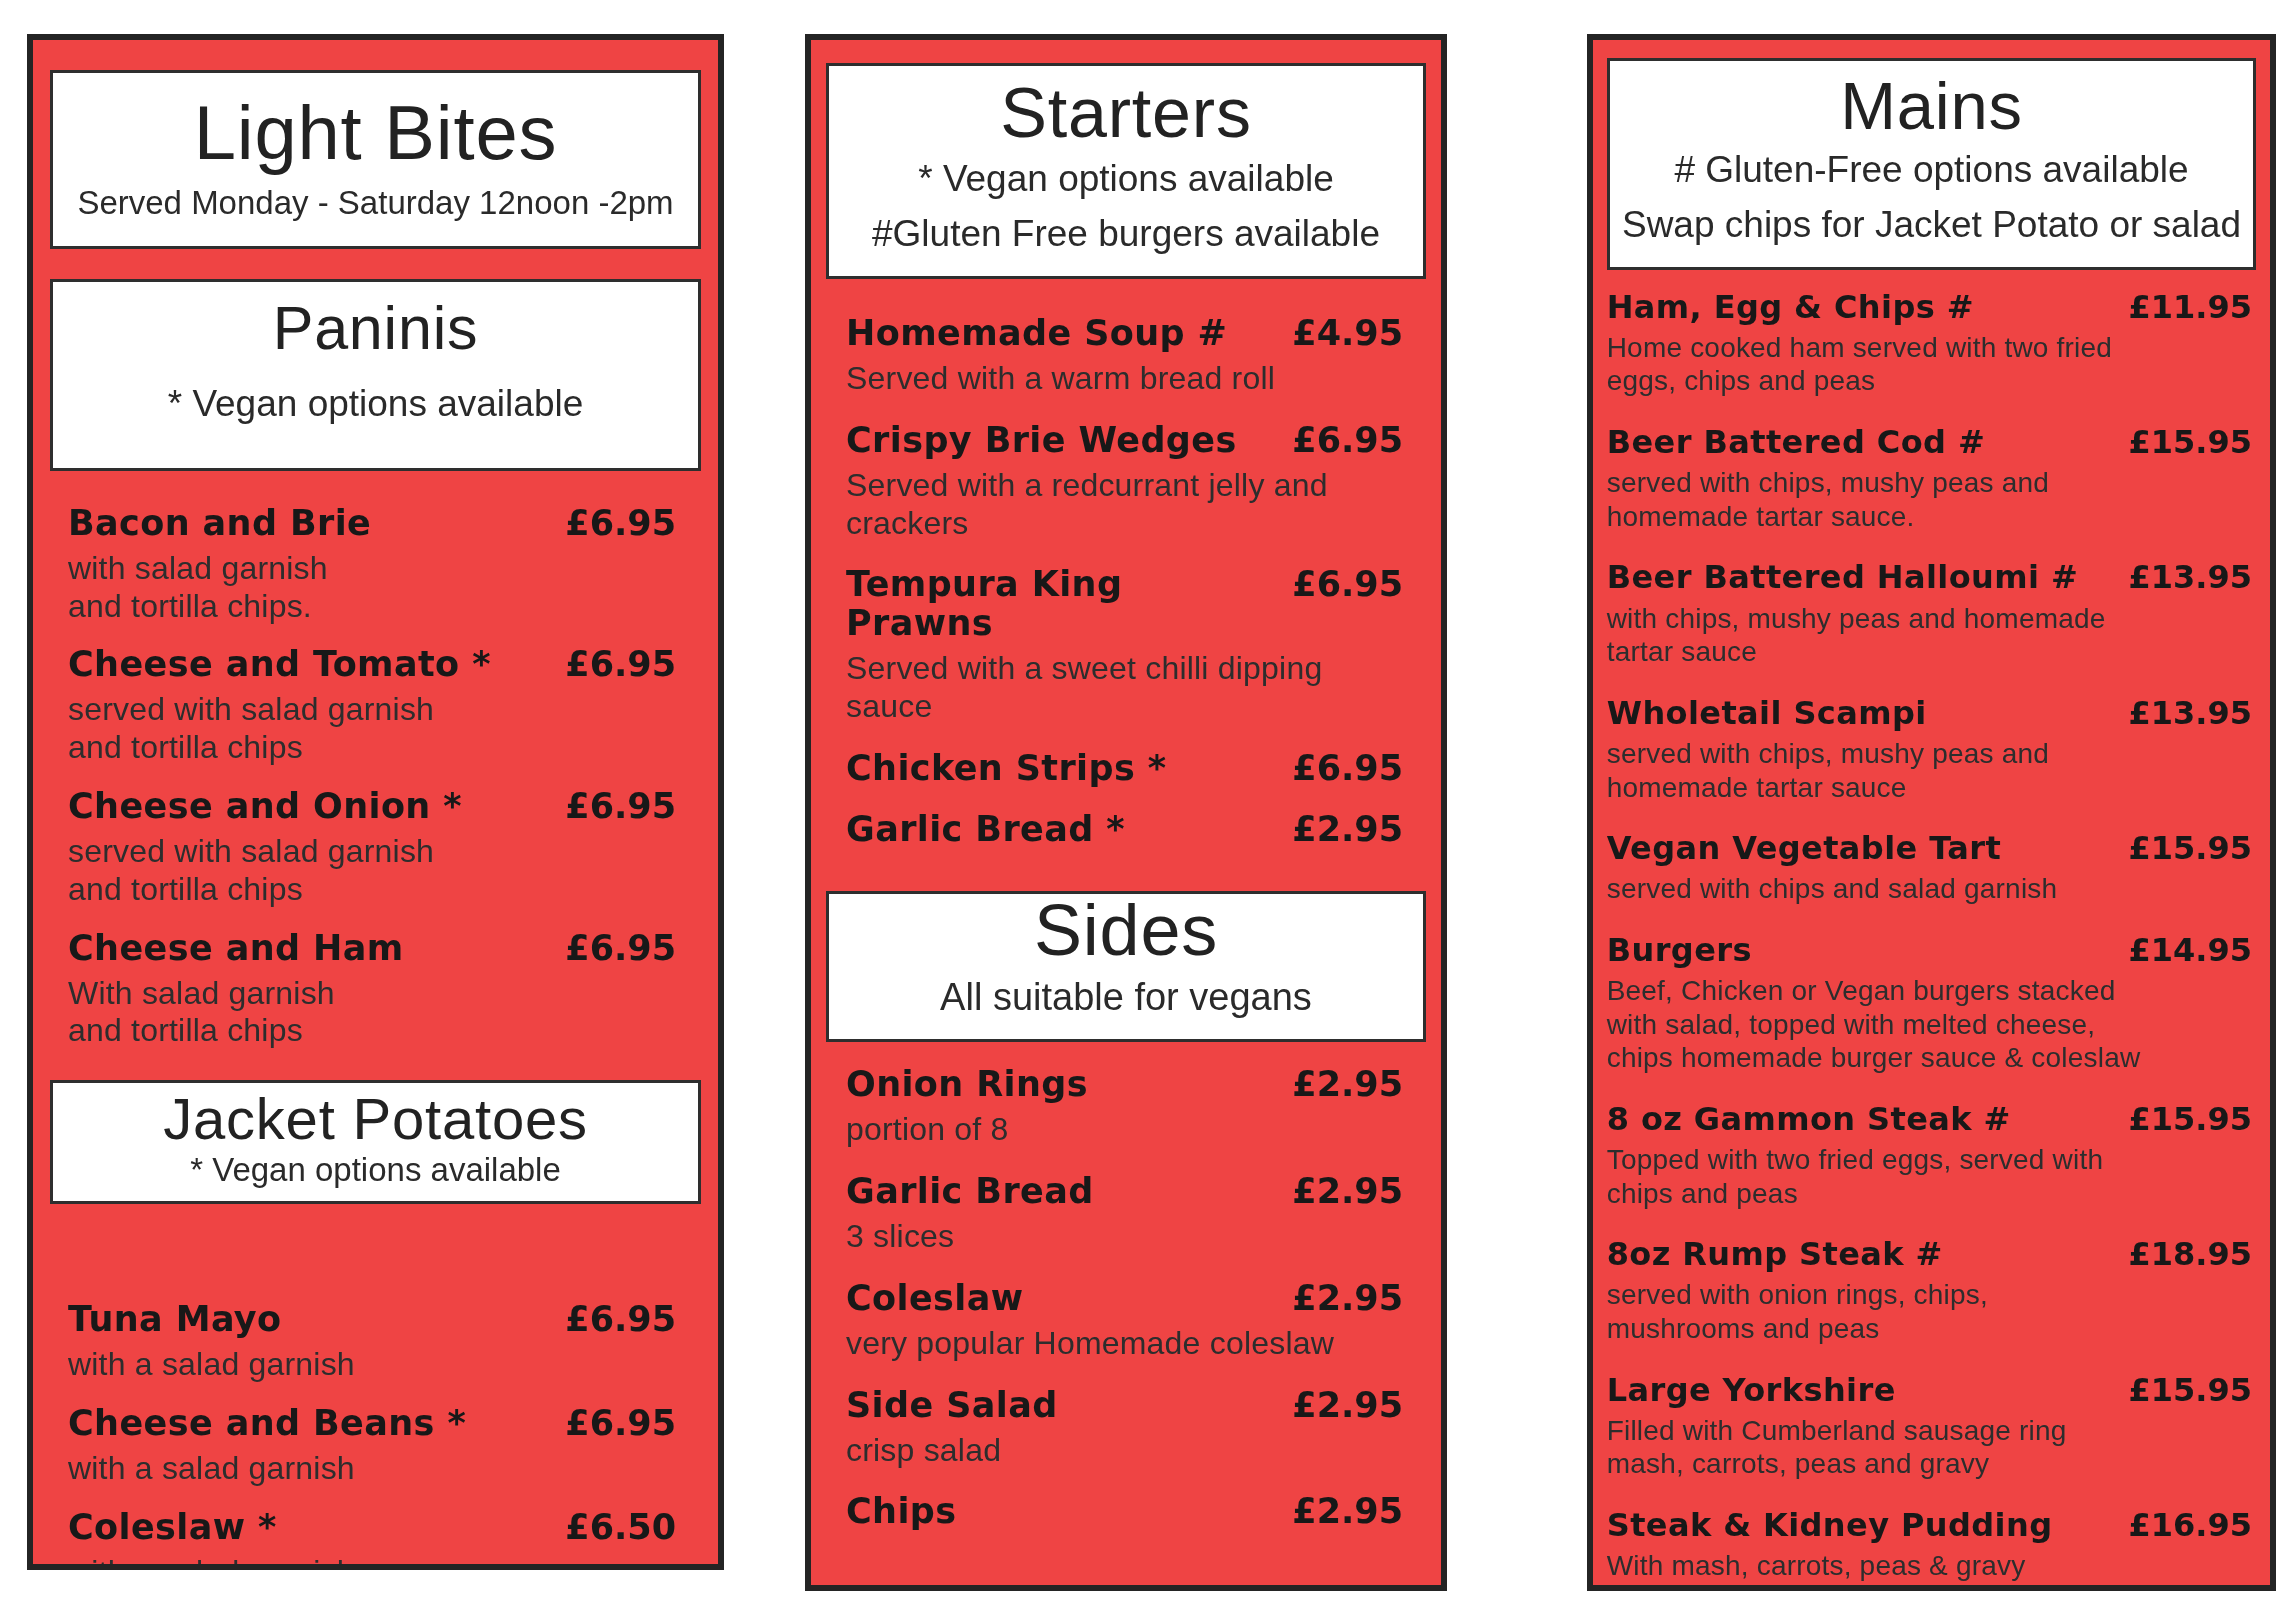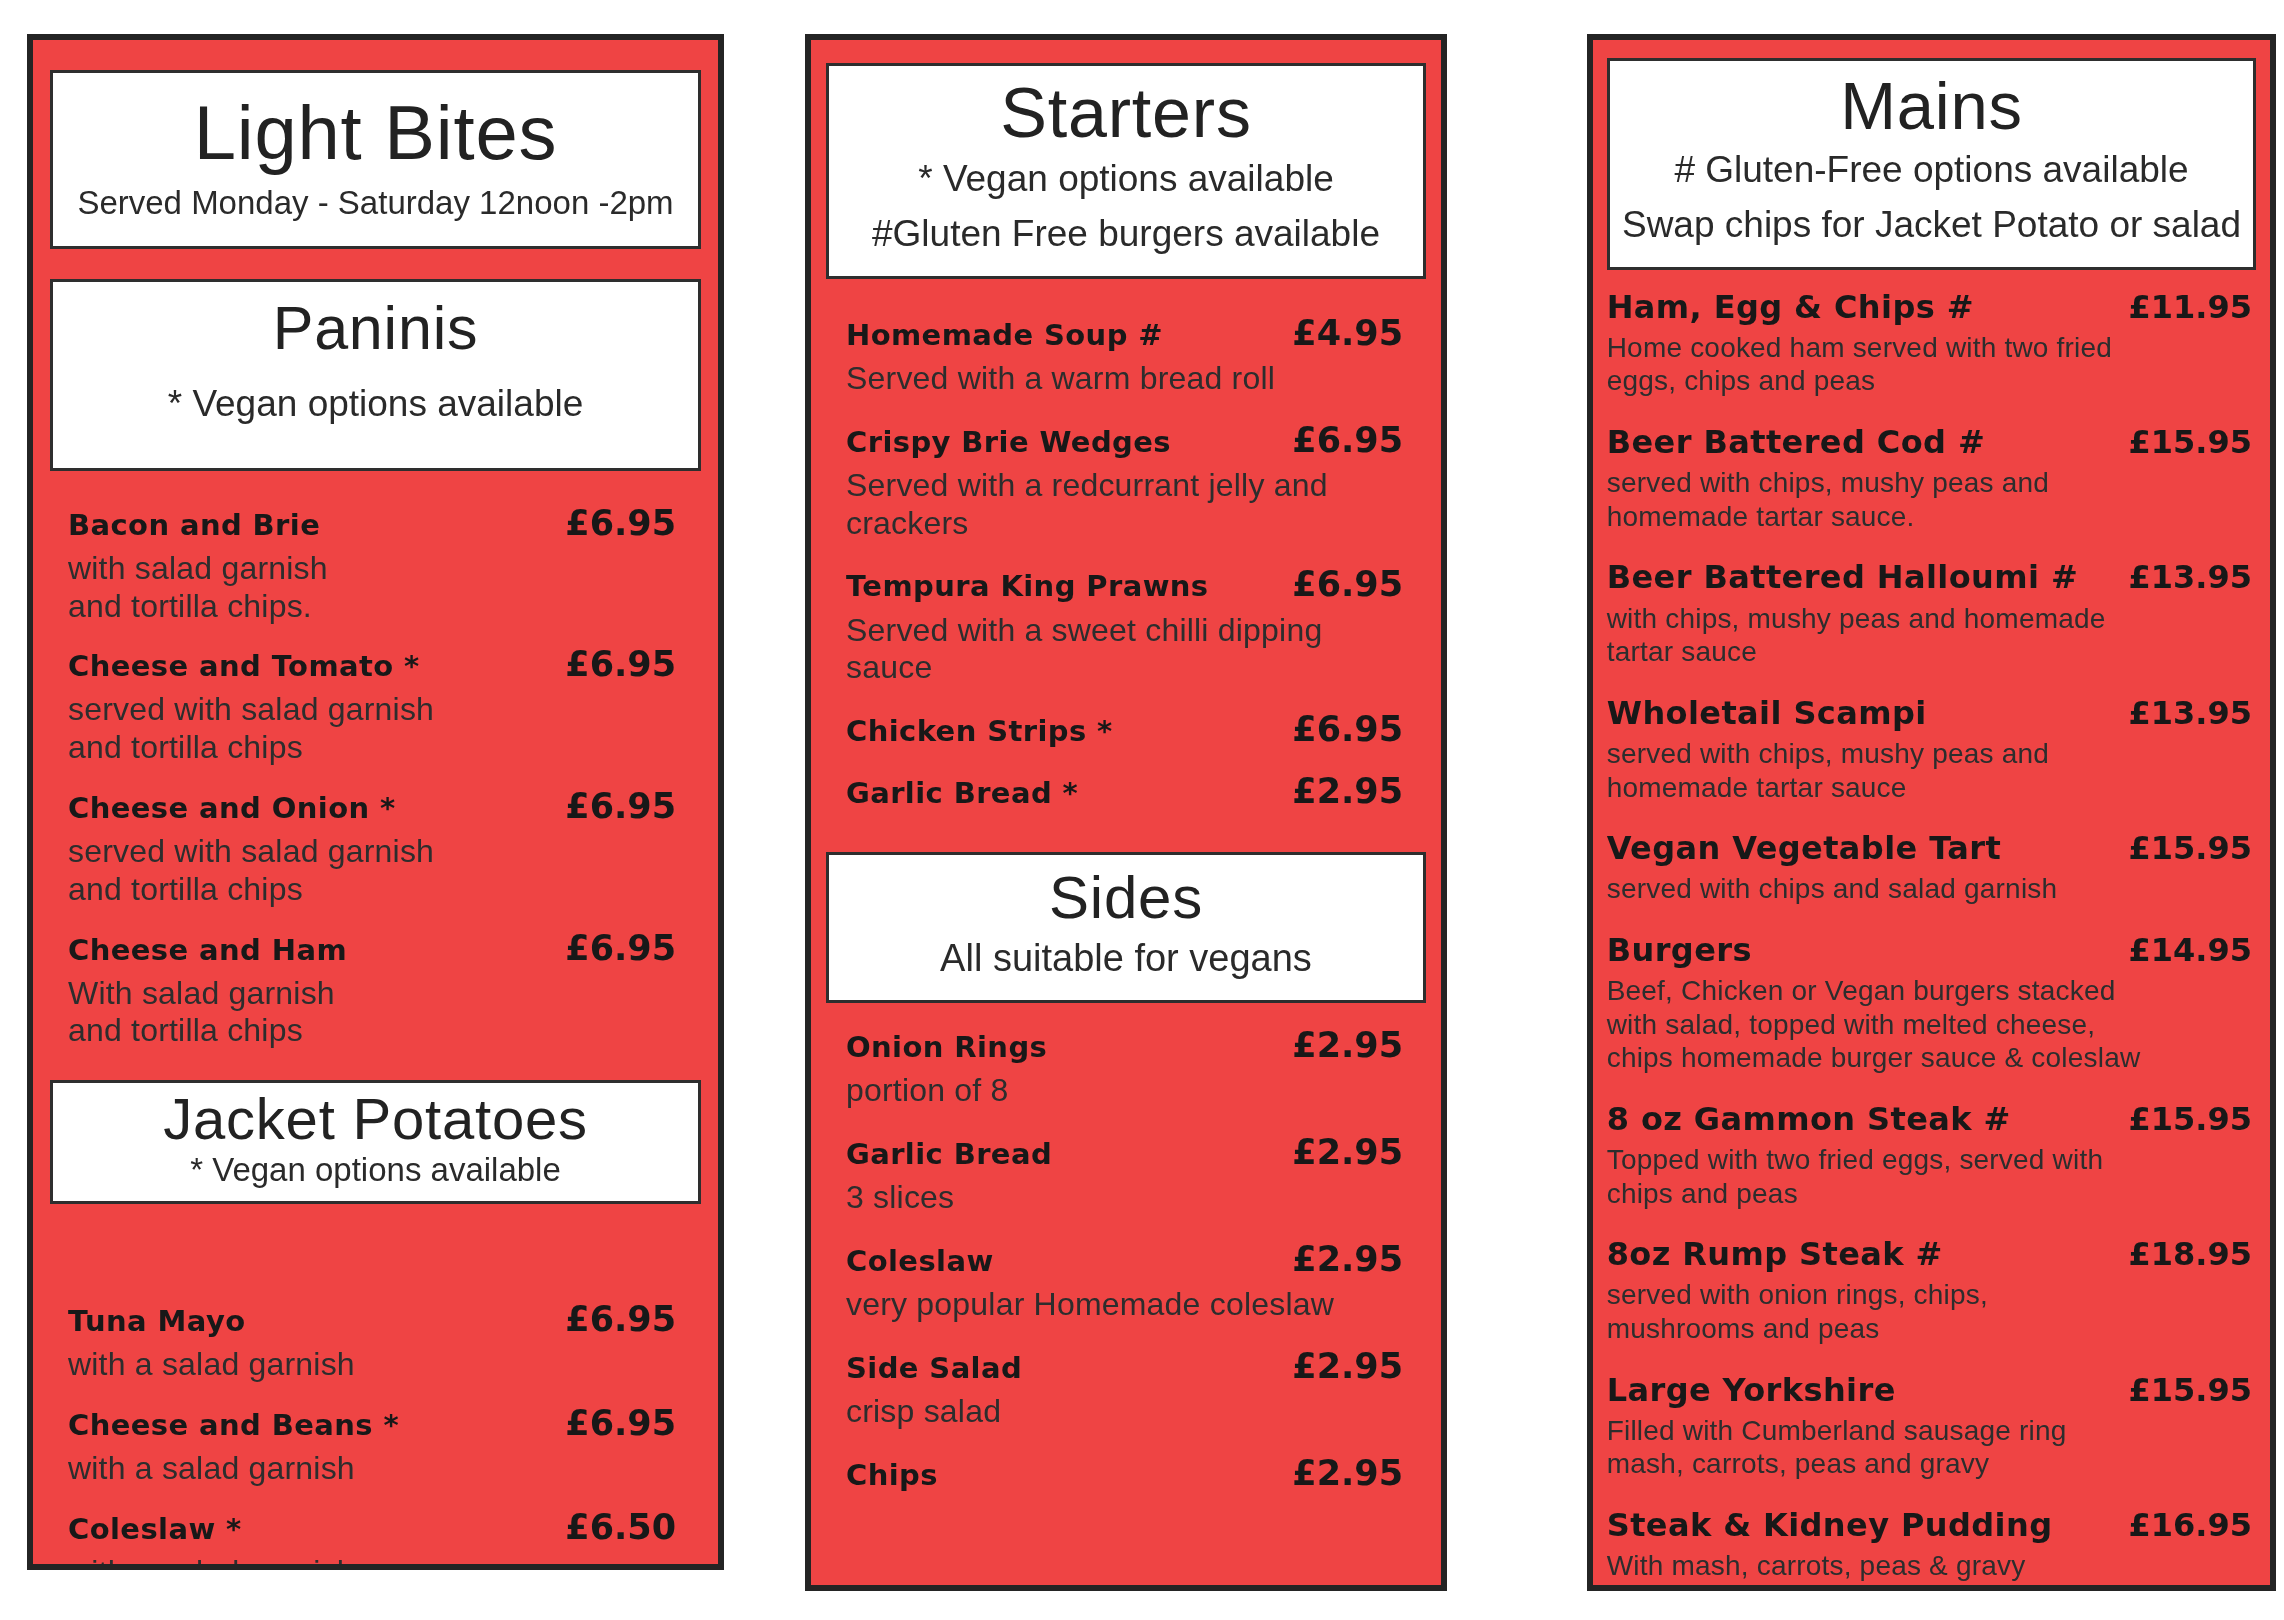--- a/index.html
+++ b/index.html
@@ -28,42 +28,42 @@
     line-height:1.02;letter-spacing:0.8px;color:#222;
   }
   .t-xl{font-size:76px;padding-top:21px;}
   .t-lg{font-size:61px;padding-top:15px;}
   .hdr-sub{font-size:33px;color:#2a2a2a;padding:10.7px 7.6px 23px 7.6px;line-height:1.25;}
   .hdr-note{font-size:37px;color:#2a2a2a;padding:20px 7.6px 40px 7.6px;line-height:1.3;}
 
   
   .t-starters{font-size:70px;padding-top:12px;}
   .t-mains{font-size:67px;padding-top:10.7px;}
-  .t-sides{font-size:60px;padding-top:12px;}
+  .t-sides{font-size:72px;}
   .note-tight{font-size:37px;color:#2a2a2a;line-height:1.32;padding:6px 6px 0 6px;}
   .note-last{padding-bottom:17px;}
 
   
   .jacket-box .t-lg{font-size:58px;padding-top:6px;}
   .jacket-box .hdr-sub-sm{font-size:33px;color:#2a2a2a;padding:3px 6px 12px 6px;}
   .sides-box .hdr-note-sides{font-size:38px;color:#2a2a2a;padding:9px 6px 20px 6px;}
 
   .items{display:block;}
   .item{margin-top:20px;padding:0 42px 0 35px;}
   #col2 .item{padding:0 38px 0 35px;margin-top:23px;}
   #col3 .item{padding:0 18px 0 13.7px;margin-top:27px;}
   .item:first-child{margin-top:33px;}
   #col2 .items-starters .item:first-child{margin-top:35px;}
   #col2 .items-sides .item:first-child{margin-top:23px;}
   #col3 .item:first-child{margin-top:20px;}
   .items-jackets .item:first-child{margin-top:96px;}
 
   .row{display:flex;justify-content:space-between;align-items:baseline;}
   .name{
-    font-family:"DejaVu Sans",sans-serif;font-weight:700;font-size:29px;
+    font-family:"DejaVu Sans",sans-serif;font-weight:700;font-size:35px;
     line-height:1.1;color:#181818;letter-spacing:0.4px;
   }
   .price{
     font-family:"DejaVu Sans",sans-serif;font-weight:700;font-size:35px;
     line-height:1.1;color:#181818;white-space:nowrap;padding-left:15px;
   }
   .desc{
     font-size:32px;line-height:1.18;color:#2d2d2d;margin-top:7.6px;
     white-space:pre-line;letter-spacing:0.2px;
   }

